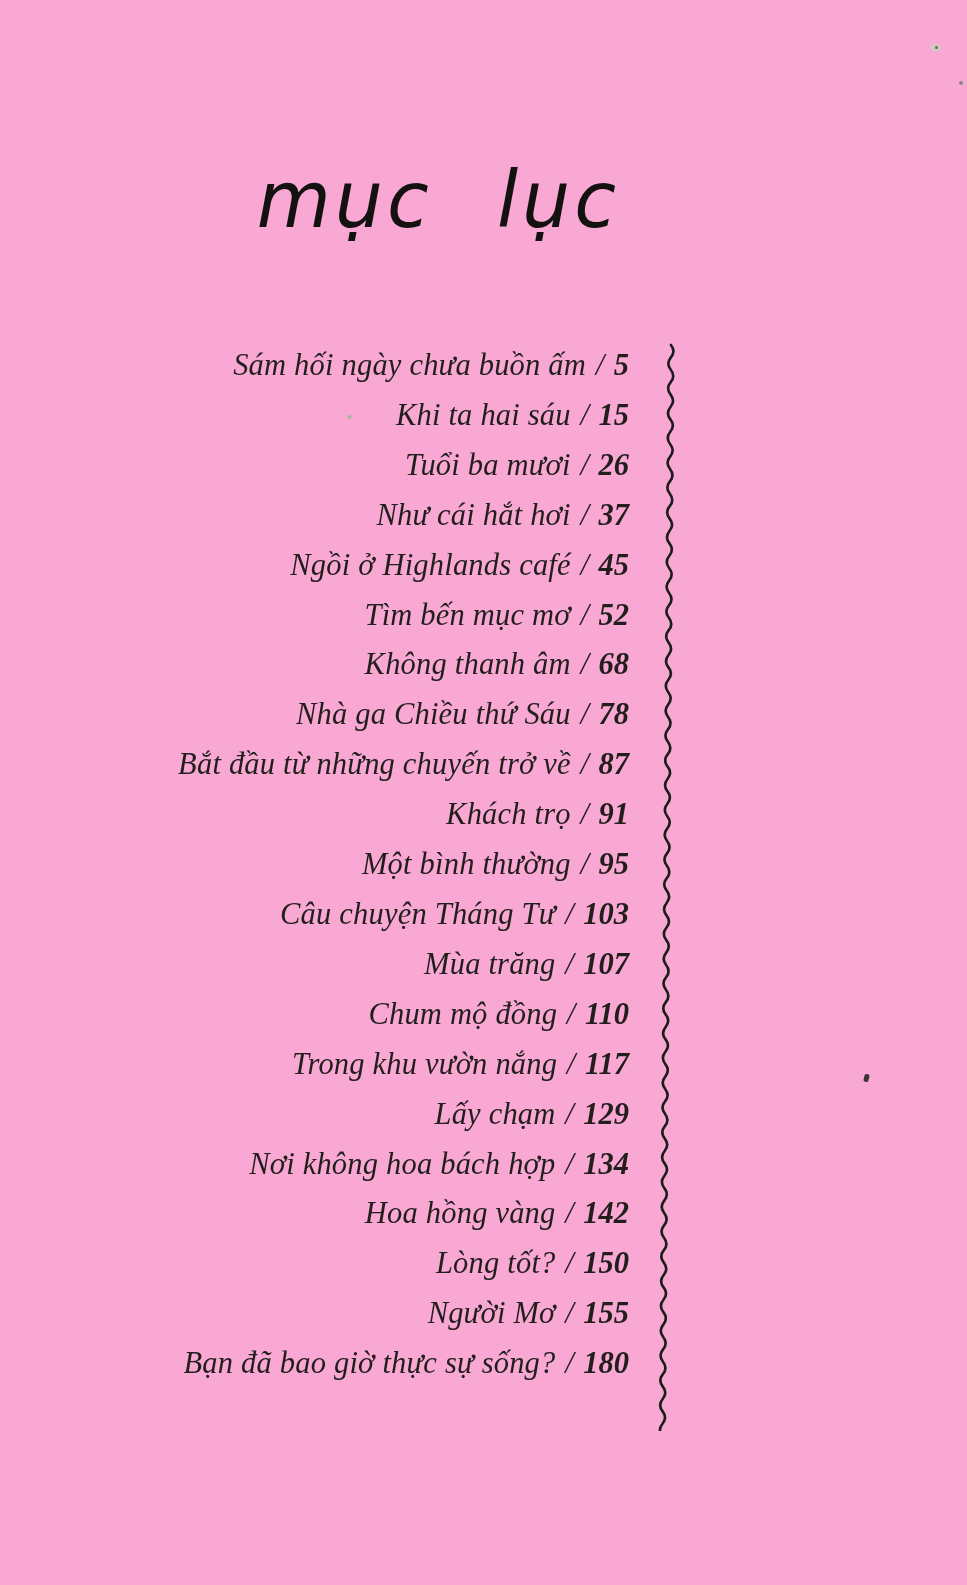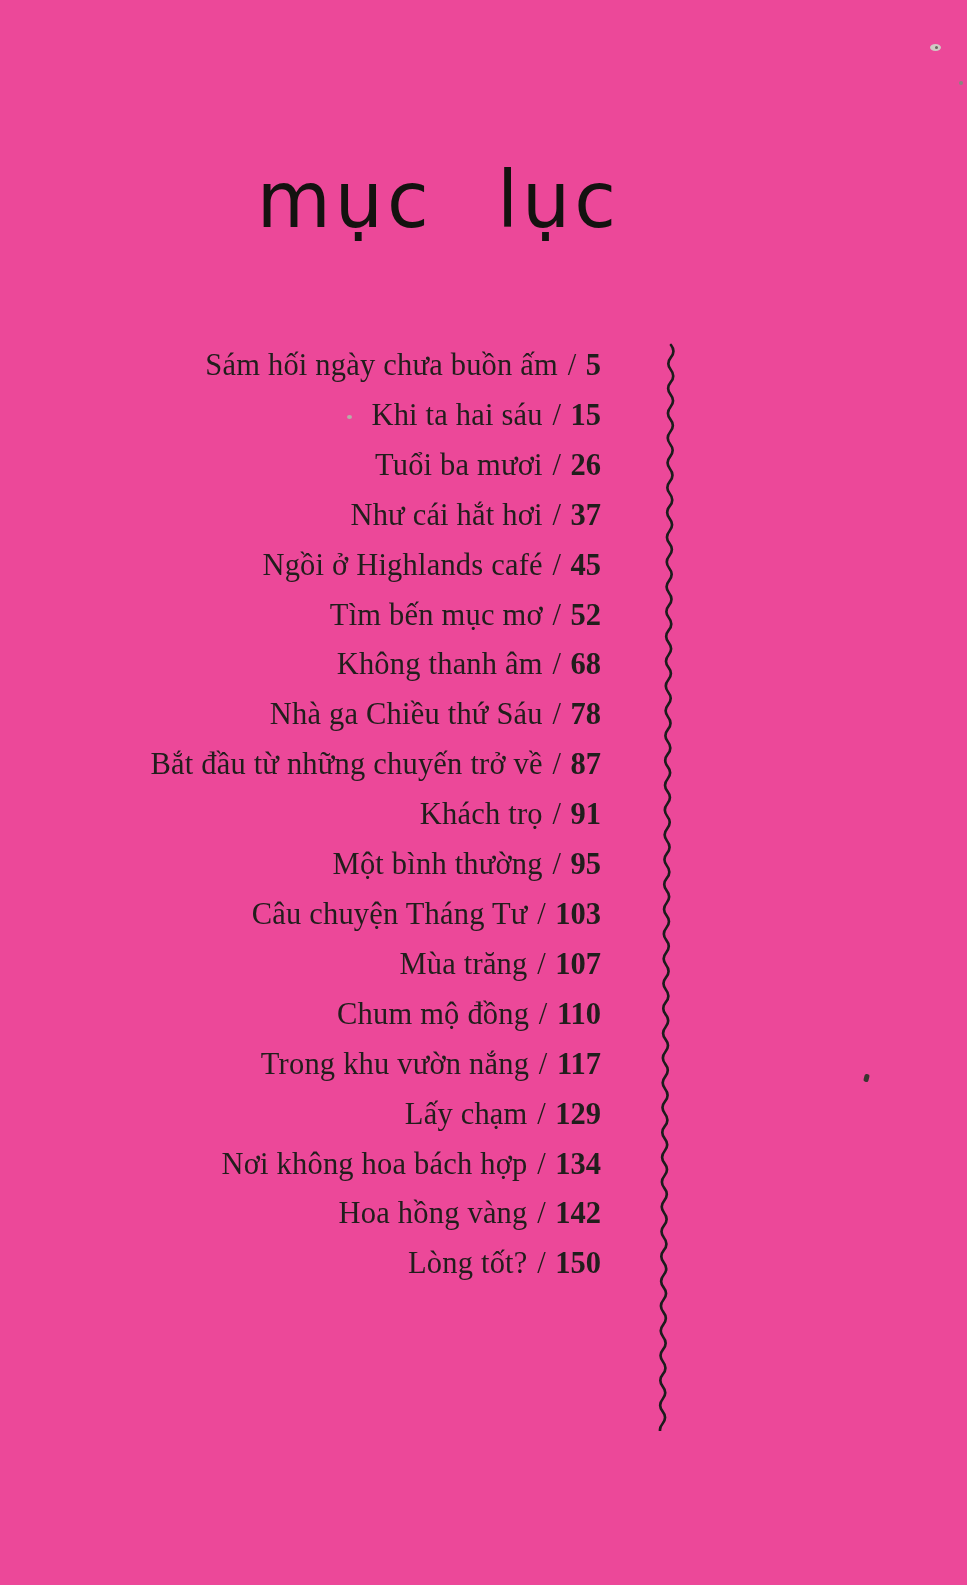--- a/index.html
+++ b/index.html
@@ -23,21 +23,21 @@
     line-height: 1;
     letter-spacing: 4px;
     word-spacing: 36px;
     color: #141210;
     transform: scaleY(1.04);
     white-space: nowrap;
   }
   .toc {
     position: absolute;
     top: 341px;
-    right: 366px;
+    right: 338px;
     text-align: right;
   }
   .row {
     font-size: 30.5px;
     line-height: 49.9px;
     white-space: nowrap;
   }
   .row .t   { letter-spacing: 0.2px; }
   .row .sep { padding: 0 2px; }
   .row .p   { font-weight: 700; }
@@ -52,21 +52,21 @@
   .speck-1 { left: 930px; top: 44px;  width: 11px; height: 7px; background: #cfcac4; }
   .speck-1b{ left: 935px; top: 46px;  width: 3px;  height: 3px; background: #6b665f; }
   .speck-2 { left: 959px; top: 81px;  width: 4px;  height: 4px; background: #8a8580; }
   .speck-3 { left: 864px; top: 1074px; width: 5px; height: 8px; background: #3a3530;
              border-radius: 2px; transform: rotate(14deg); }
   .speck-4 { left: 347px; top: 415px; width: 5px;  height: 4px; background: #b5afa8; }
 </style>
 </head>
 <body>
 
-<div class="page" style="color: rgb(33, 30, 28); background: #ec4899;">
+<div class="page" style="color: rgb(33, 30, 28); background: #f9a8d4; font-style: italic;">
 
   <h1 class="title" style="color: rgb(20, 18, 16);">mục lục</h1>
 
   <div class="toc">
       <div class="row"><span class="t">Sám hối ngày chưa buồn ấm</span><span class="sep"> / </span><span class="p">5</span></div>
       <div class="row"><span class="t">Khi ta hai sáu</span><span class="sep"> / </span><span class="p">15</span></div>
       <div class="row"><span class="t">Tuổi ba mươi</span><span class="sep"> / </span><span class="p">26</span></div>
       <div class="row"><span class="t">Như cái hắt hơi</span><span class="sep"> / </span><span class="p">37</span></div>
       <div class="row"><span class="t">Ngồi ở Highlands café</span><span class="sep"> / </span><span class="p">45</span></div>
       <div class="row"><span class="t">Tìm bến mục mơ</span><span class="sep"> / </span><span class="p">52</span></div>
@@ -76,20 +76,22 @@
       <div class="row"><span class="t">Khách trọ</span><span class="sep"> / </span><span class="p">91</span></div>
       <div class="row"><span class="t">Một bình thường</span><span class="sep"> / </span><span class="p">95</span></div>
       <div class="row"><span class="t">Câu chuyện Tháng Tư</span><span class="sep"> / </span><span class="p">103</span></div>
       <div class="row"><span class="t">Mùa trăng</span><span class="sep"> / </span><span class="p">107</span></div>
       <div class="row"><span class="t">Chum mộ đồng</span><span class="sep"> / </span><span class="p">110</span></div>
       <div class="row"><span class="t">Trong khu vườn nắng</span><span class="sep"> / </span><span class="p">117</span></div>
       <div class="row"><span class="t">Lấy chạm</span><span class="sep"> / </span><span class="p">129</span></div>
       <div class="row"><span class="t">Nơi không hoa bách hợp</span><span class="sep"> / </span><span class="p">134</span></div>
       <div class="row"><span class="t">Hoa hồng vàng</span><span class="sep"> / </span><span class="p">142</span></div>
       <div class="row"><span class="t">Lòng tốt?</span><span class="sep"> / </span><span class="p">150</span></div>
+      <div class="row"><span class="t">Người Mơ</span><span class="sep"> / </span><span class="p">155</span></div>
+      <div class="row"><span class="t">Bạn đã bao giờ thực sự sống?</span><span class="sep"> / </span><span class="p">180</span></div>
     </div>
 
   <svg class="wave" width="14" height="1088" viewBox="0 0 14 1088">
     <path d="M7 2q5 6.2 0 12.4q-5 6.2 0 12.4q5 6.2 0 12.4q-5 6.2 0 12.4q5 6.2 0 12.4q-5 6.2 0 12.4q5 6.2 0 12.4q-5 6.2 0 12.4q5 6.2 0 12.4q-5 6.2 0 12.4q5 6.2 0 12.4q-5 6.2 0 12.4q5 6.2 0 12.4q-5 6.2 0 12.4q5 6.2 0 12.4q-5 6.2 0 12.4q5 6.2 0 12.4q-5 6.2 0 12.4q5 6.2 0 12.4q-5 6.2 0 12.4q5 6.2 0 12.4q-5 6.2 0 12.4q5 6.2 0 12.4q-5 6.2 0 12.4q5 6.2 0 12.4q-5 6.2 0 12.4q5 6.2 0 12.4q-5 6.2 0 12.4q5 6.2 0 12.4q-5 6.2 0 12.4q5 6.2 0 12.4q-5 6.2 0 12.4q5 6.2 0 12.4q-5 6.2 0 12.4q5 6.2 0 12.4q-5 6.2 0 12.4q5 6.2 0 12.4q-5 6.2 0 12.4q5 6.2 0 12.4q-5 6.2 0 12.4q5 6.2 0 12.4q-5 6.2 0 12.4q5 6.2 0 12.4q-5 6.2 0 12.4q5 6.2 0 12.4q-5 6.2 0 12.4q5 6.2 0 12.4q-5 6.2 0 12.4q5 6.2 0 12.4q-5 6.2 0 12.4q5 6.2 0 12.4q-5 6.2 0 12.4q5 6.2 0 12.4q-5 6.2 0 12.4q5 6.2 0 12.4q-5 6.2 0 12.4q5 6.2 0 12.4q-5 6.2 0 12.4q5 6.2 0 12.4q-5 6.2 0 12.4q5 6.2 0 12.4q-5 6.2 0 12.4q5 6.2 0 12.4q-5 6.2 0 12.4q5 6.2 0 12.4q-5 6.2 0 12.4q5 6.2 0 12.4q-5 6.2 0 12.4q5 6.2 0 12.4q-5 6.2 0 12.4q5 6.2 0 12.4q-5 6.2 0 12.4q5 6.2 0 12.4q-5 6.2 0 12.4q5 6.2 0 12.4q-5 6.2 0 12.4q5 6.2 0 12.4q-5 6.2 0 12.4q5 6.2 0 12.4q-5 6.2 0 12.4q5 6.2 0 12.4q-5 6.2 0 12.4q5 6.2 0 12.4q-5 6.2 0 12.4q5 6.2 0 12.4q-5 6.2 0 12.4q5 6.2 0 12.4q-5 6.2 0 12.4" fill="none" stroke="#1c1c1c" stroke-width="2.6" stroke-linecap="round"></path>
   </svg>
 
   <div class="speck speck-1"></div>
   <div class="speck speck-1b"></div>
   <div class="speck speck-2"></div>
   <div class="speck speck-3"></div>

